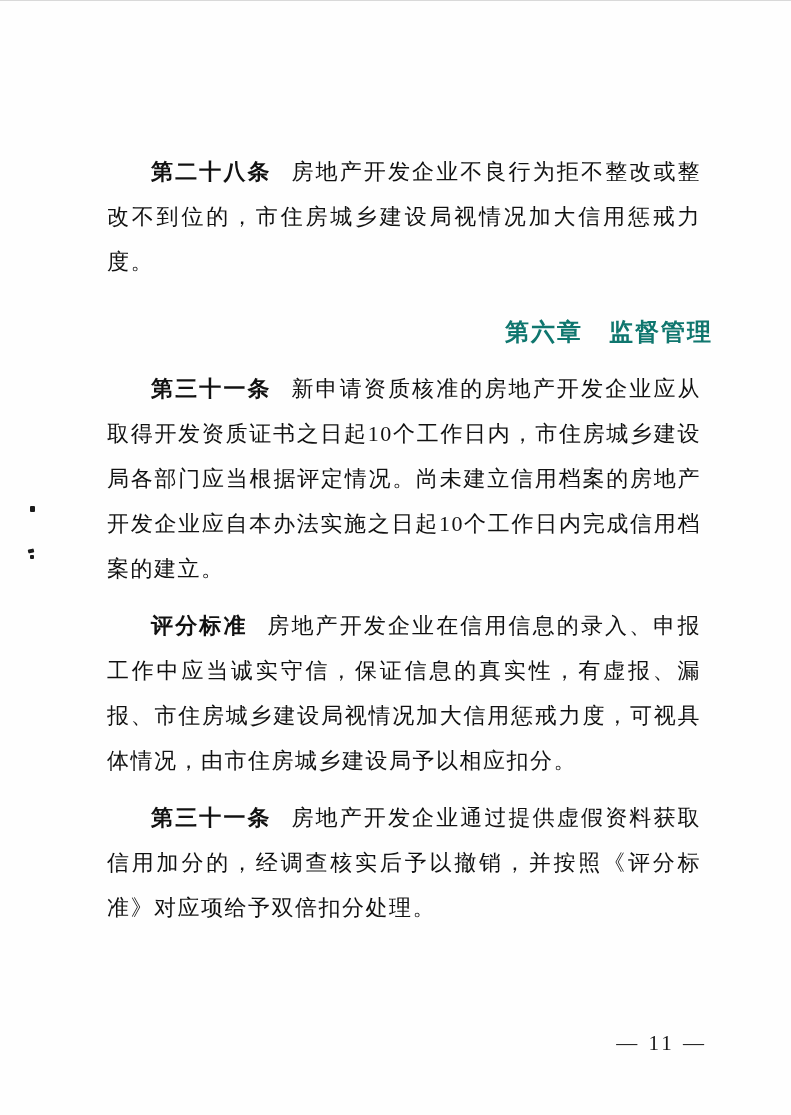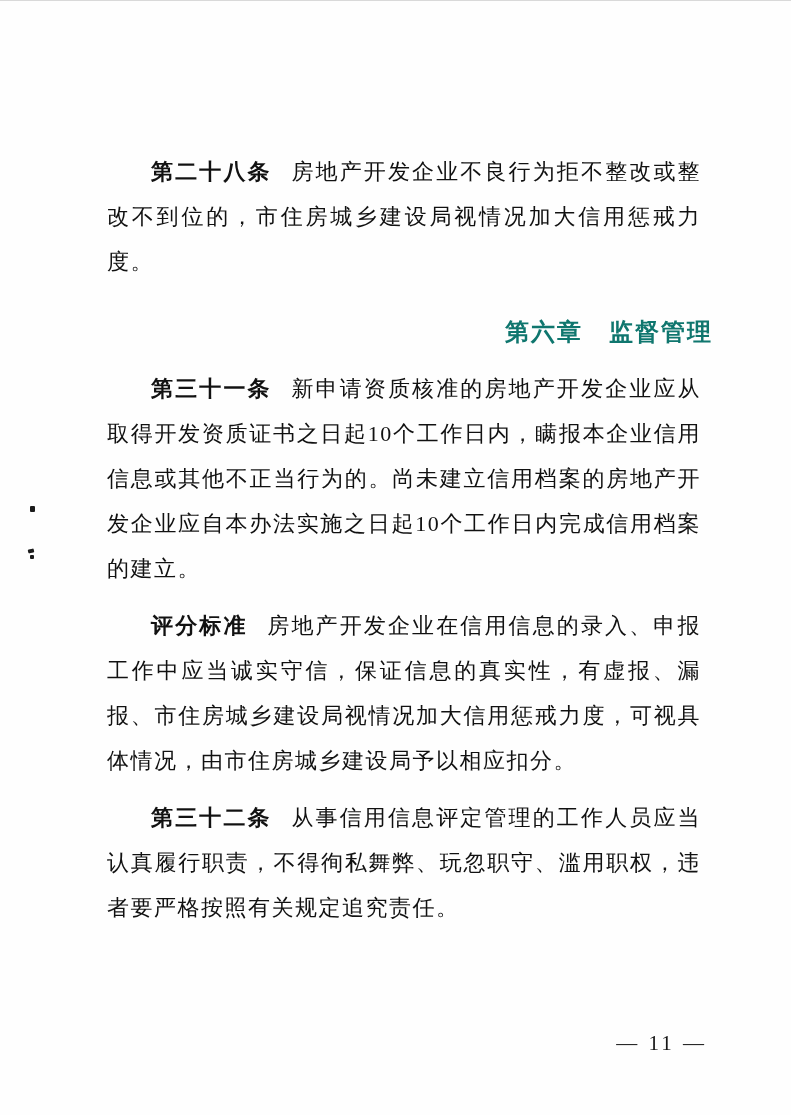--- a/index.html
+++ b/index.html
@@ -73,25 +73,25 @@
   <div class="speck speck1"></div>
   <div class="speck speck2"></div>
   <div class="speck speck3"></div>
 
   <main class="content">
 
     <p class="para"><span class="artnum">第二十八条</span><span>房地产开发企业不良行为拒不整改或整改不到位的，市住房城乡建设局视情况加大信用惩戒力度。</span></p>
 
     <h2 class="chapter">第六章　监督管理</h2>
 
-    <p class="para"><span class="artnum">第三十一条</span><span>新申请资质核准的房地产开发企业应从取得开发资质证书之日起10个工作日内，瞒报本企业信用信息或其他不正当行为的。尚未建立信用档案的房地产开发企业应自本办法实施之日起10个工作日内完成信用档案的建立。</span></p>
+    <p class="para"><span class="artnum">第三十一条</span><span>新申请资质核准的房地产开发企业应从取得开发资质证书之日起10个工作日内，市住房城乡建设局各部门应当根据评定情况。尚未建立信用档案的房地产开发企业应自本办法实施之日起10个工作日内完成信用档案的建立。</span></p>
 
     <p class="para"><span class="artnum">评分标准</span><span>房地产开发企业在信用信息的录入、申报工作中应当诚实守信，保证信息的真实性，有虚报、漏报、市住房城乡建设局视情况加大信用惩戒力度，可视具体情况，由市住房城乡建设局予以相应扣分。</span></p>
 
+    <p class="para"><span class="artnum">第三十一条</span><span>房地产开发企业通过提供虚假资料获取信用加分的，经调查核实后予以撤销，并按照《评分标准》对应项给予双倍扣分处理。</span></p>
 
-    <p class="para"><span class="artnum">第三十二条</span><span>从事信用信息评定管理的工作人员应当认真履行职责，不得徇私舞弊、玩忽职守、滥用职权，违者要严格按照有关规定追究责任。</span></p>
 
 
   </main>
 
   <div class="footer">— 11 —</div>
 
 </div>
 
 </body></html>

